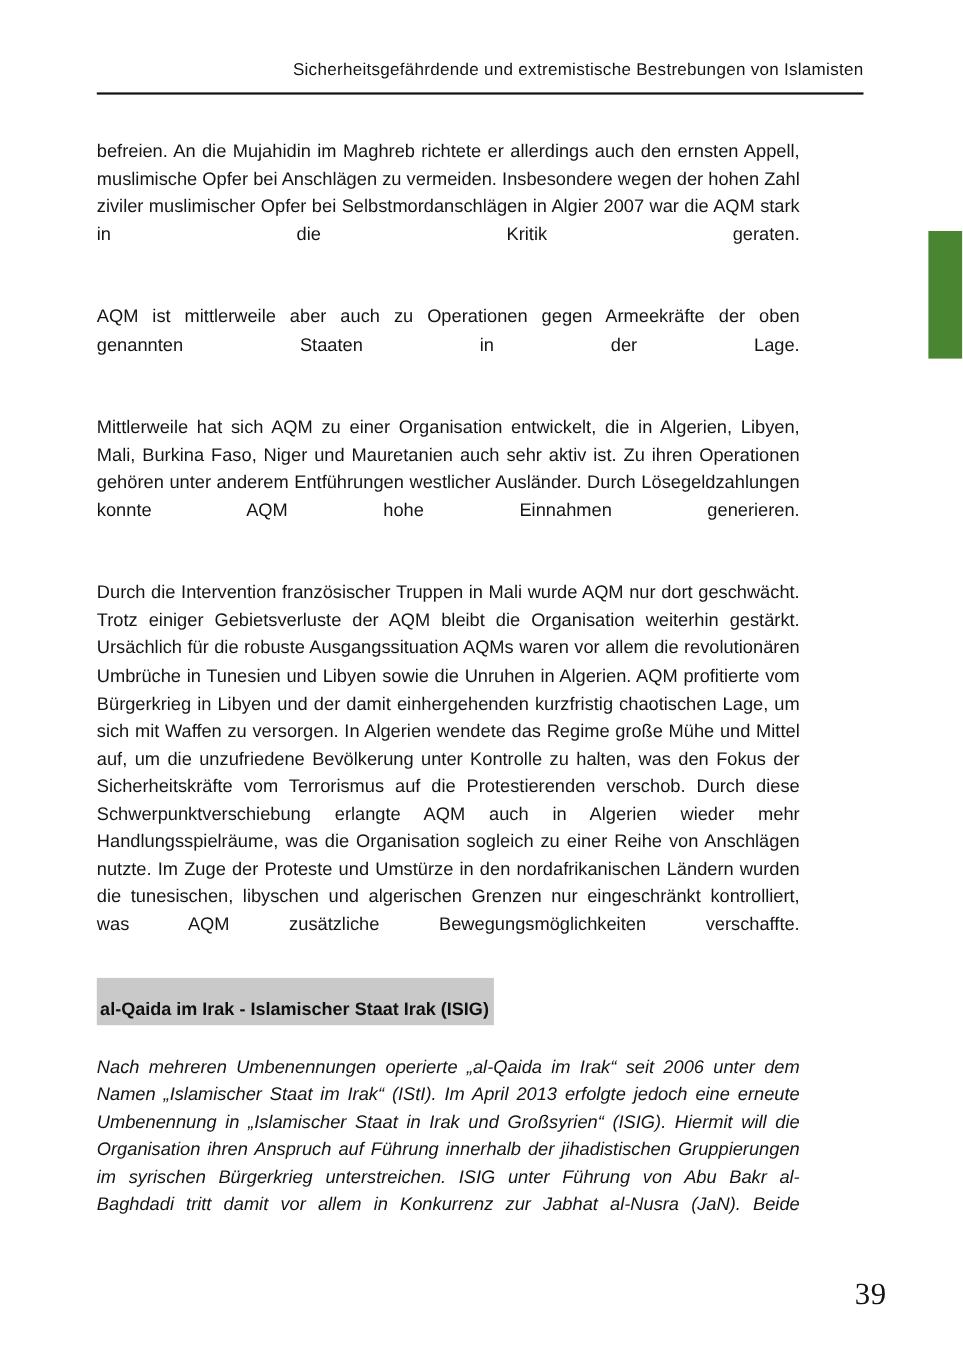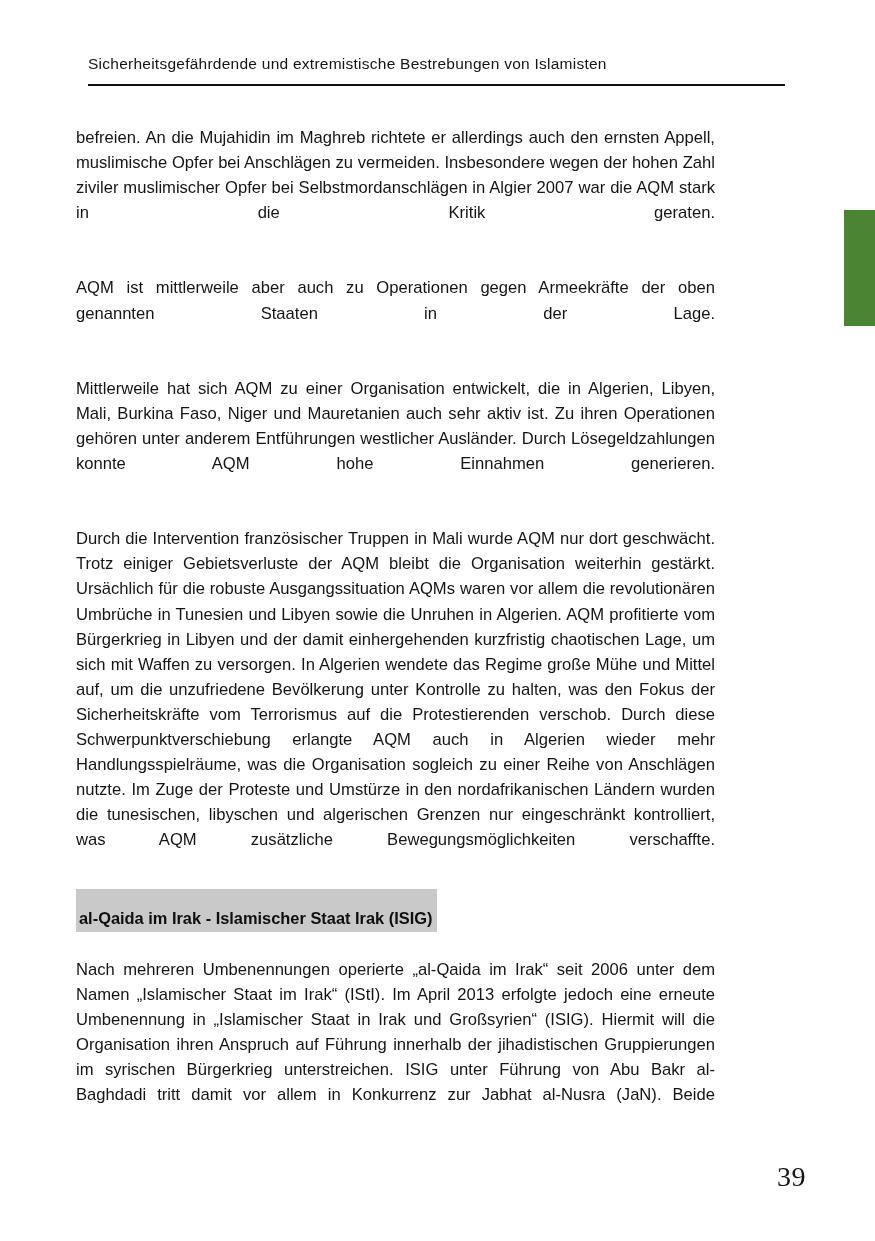--- a/index.html
+++ b/index.html
@@ -20,20 +20,21 @@
     overflow: hidden;
     box-sizing: border-box;
   }
 
   
   .running-head {
     position: absolute;
     left: 88px;
     top: 55px;
     width: 697px;
+    text-align: right;
     font-size: 15.5px;
     letter-spacing: 0.25px;
     color: #141414;
     white-space: nowrap;
   }
   .head-rule {
     position: absolute;
     left: 88px;
     top: 84px;
     width: 697px;
@@ -47,35 +48,36 @@
     right: 0;
     top: 210px;
     width: 31px;
     height: 116px;
     background: #4a8531;
   }
 
   
   .column {
     position: absolute;
-    left: 76px;
+    left: 88px;
     top: 125px;
     width: 639px;
   }
   p.body {
     margin: 0 0 25px 0;
     font-size: 16.6px;
     line-height: 25.1px;
     text-align: justify;
     text-justify: inter-word;
     color: #141414;
     hyphens: none;
   }
   p.body:last-child {
     margin-bottom: 0;
+    font-style: italic;
   }
   
   p.body::after {
     content: "";
     display: inline-block;
     width: 100%;
   }
 
   
   .subhead-wrap {

